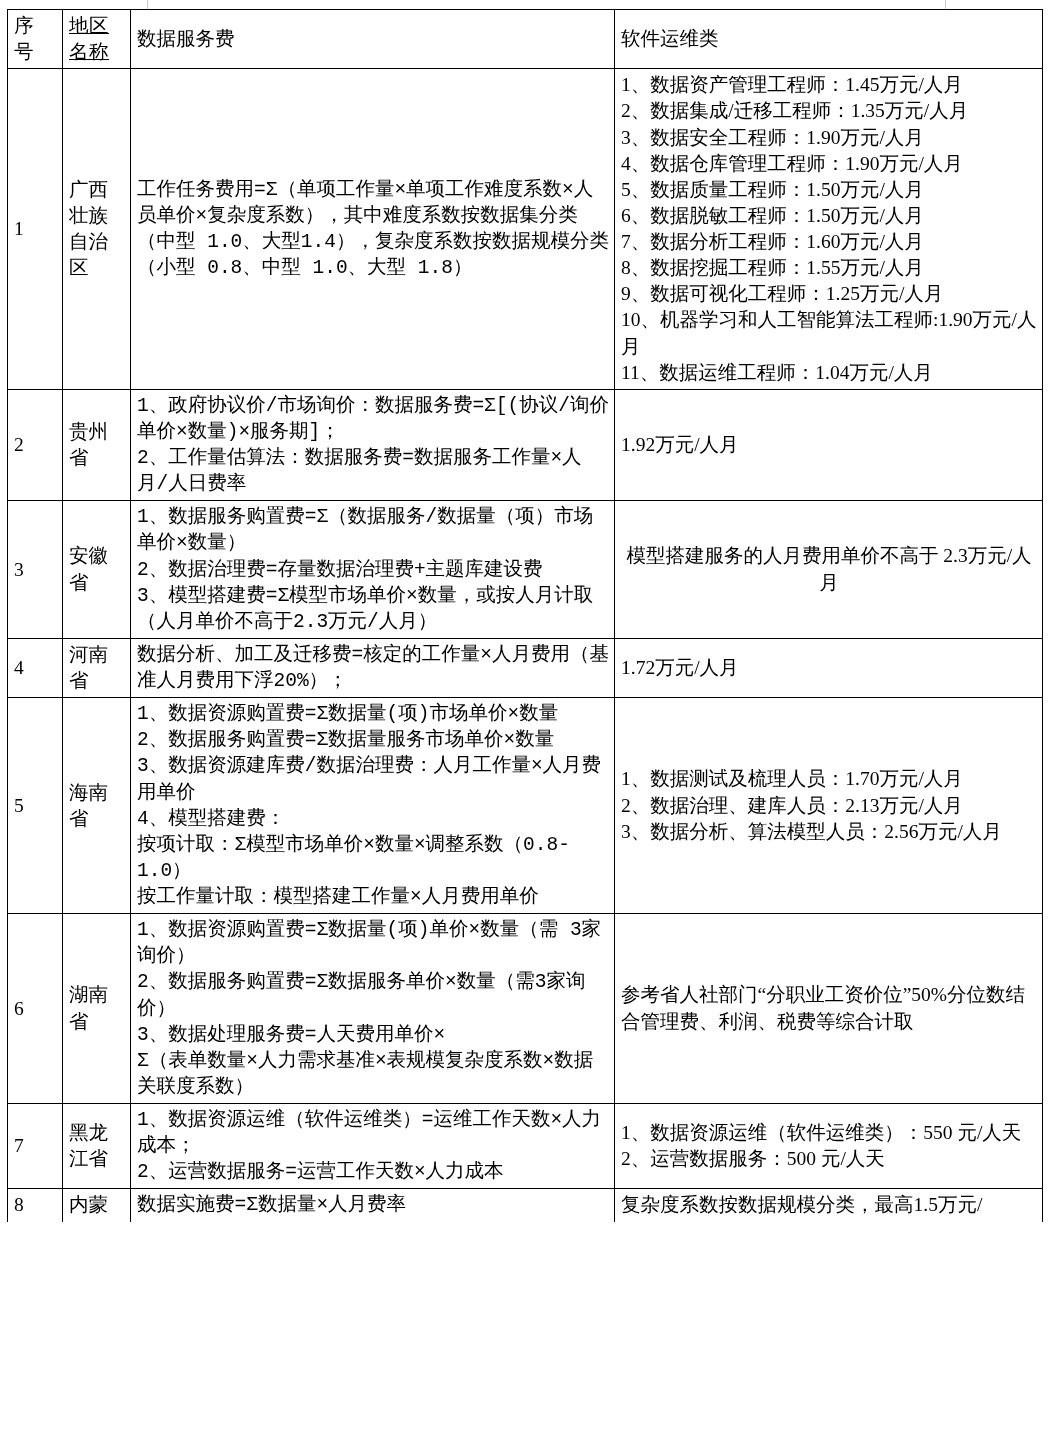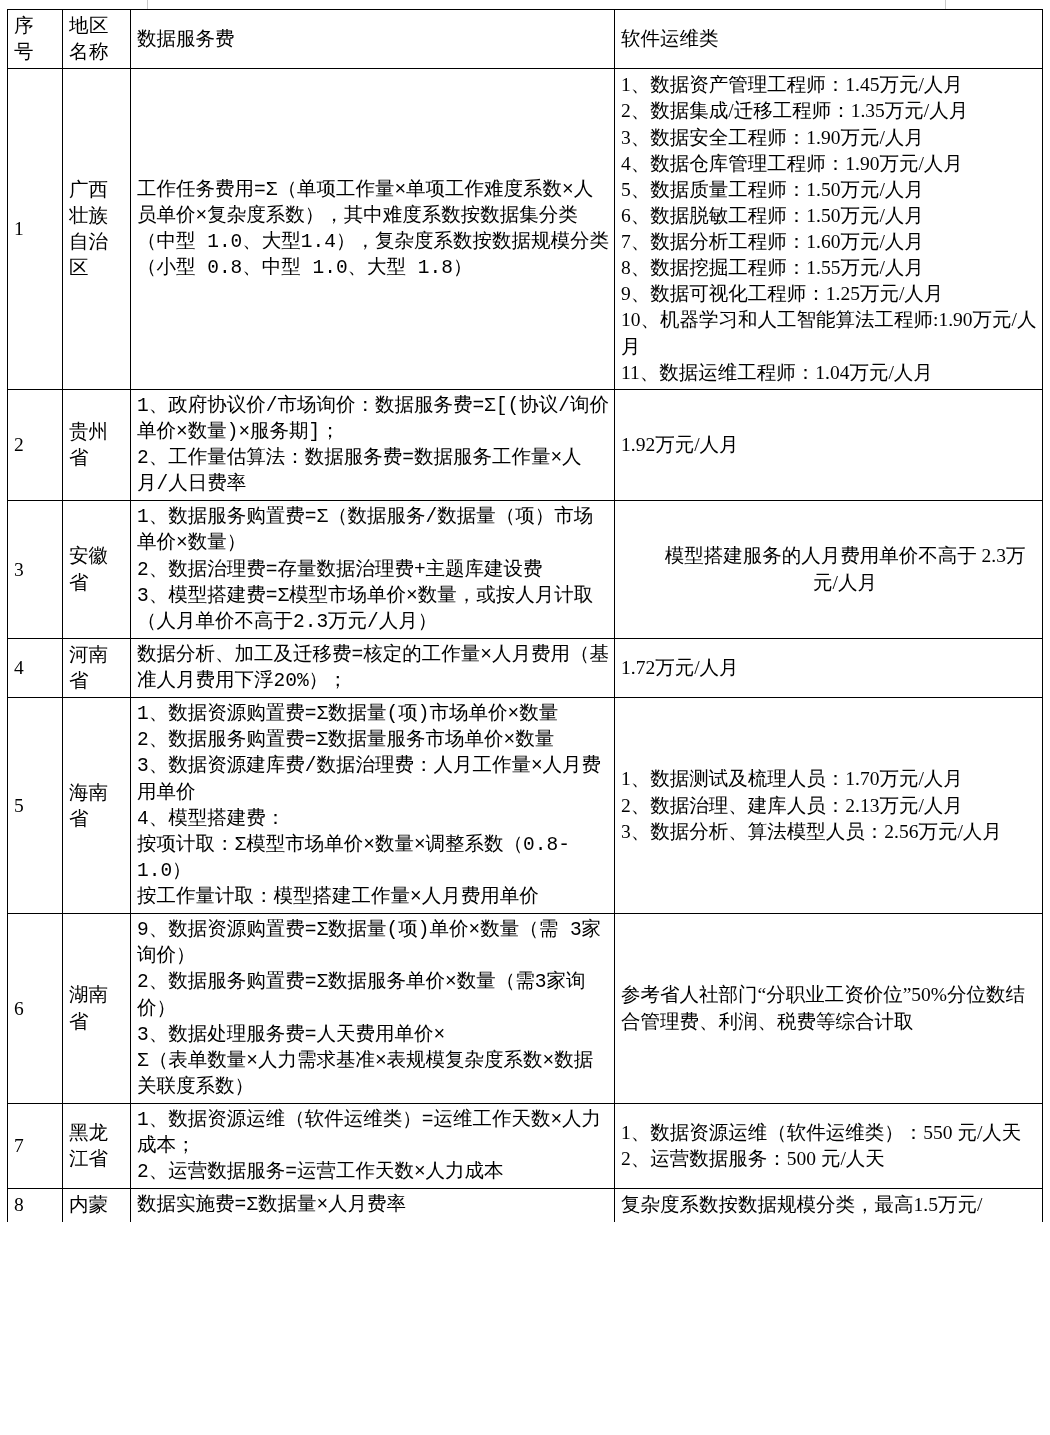--- a/index.html
+++ b/index.html
@@ -90,21 +90,20 @@
     white-space: pre-line;
     font-family: Liberation Mono, monospace;
   }
   td.fee-cell {
     vertical-align: middle;
     white-space: pre-line;
     font-family: Liberation Serif, serif;
   }
   td.fee-cell.centered {
     text-align: center;
-    padding-left: 38px;
   }
 
   
   td.bold-text {
     font-weight: bold;
   }
 
   
   tr.clipped td {
     border-bottom: none;
@@ -122,21 +121,21 @@
     <colgroup>
       <col class="c-no">
       <col class="c-region">
       <col class="c-method">
       <col class="c-fee">
     </colgroup>
     <thead>
       <tr>
         <td class="hdr-narrow" style="white-space:pre-line;">序
 号</td>
-        <td class="hdr-narrow" style="white-space:pre-line;">地区
+        <td class="hdr-narrow" style="white-space:pre-line;text-decoration:underline;">地区
 名称</td>
         <td>数据服务费</td>
         <td>软件运维类</td>
       </tr>
     </thead>
     <tbody id="table-body">
         <tr>
           <td class="no-cell">1</td>
           <td class="region-cell">广西壮族自治区</td>
           <td class="method-cell">工作任务费用=Σ（单项工作量×单项工作难度系数×人员单价×复杂度系数），其中难度系数按数据集分类（中型 1.0、大型1.4），复杂度系数按数据规模分类（小型 0.8、中型 1.0、大型 1.8）</td>
@@ -182,21 +181,21 @@
 4、模型搭建费：
 按项计取：Σ模型市场单价×数量×调整系数（0.8-1.0）
 按工作量计取：模型搭建工作量×人月费用单价</td>
           <td class="fee-cell">1、数据测试及梳理人员：1.70万元/人月
 2、数据治理、建库人员：2.13万元/人月
 3、数据分析、算法模型人员：2.56万元/人月</td>
         </tr>
         <tr>
           <td class="no-cell">6</td>
           <td class="region-cell">湖南省</td>
-          <td class="method-cell bold-text">9、数据资源购置费=Σ数据量(项)单价×数量（需 3家询价）
+          <td class="method-cell bold-text">1、数据资源购置费=Σ数据量(项)单价×数量（需 3家询价）
 2、数据服务购置费=Σ数据服务单价×数量（需3家询价）
 3、数据处理服务费=人天费用单价×
 Σ（表单数量×人力需求基准×表规模复杂度系数×数据关联度系数）</td>
           <td class="fee-cell">参考省人社部门“分职业工资价位”50%分位数结合管理费、利润、税费等综合计取</td>
         </tr>
         <tr>
           <td class="no-cell">7</td>
           <td class="region-cell">黑龙江省</td>
           <td class="method-cell bold-text">1、数据资源运维（软件运维类）=运维工作天数×人力成本；
 2、运营数据服务=运营工作天数×人力成本</td>

